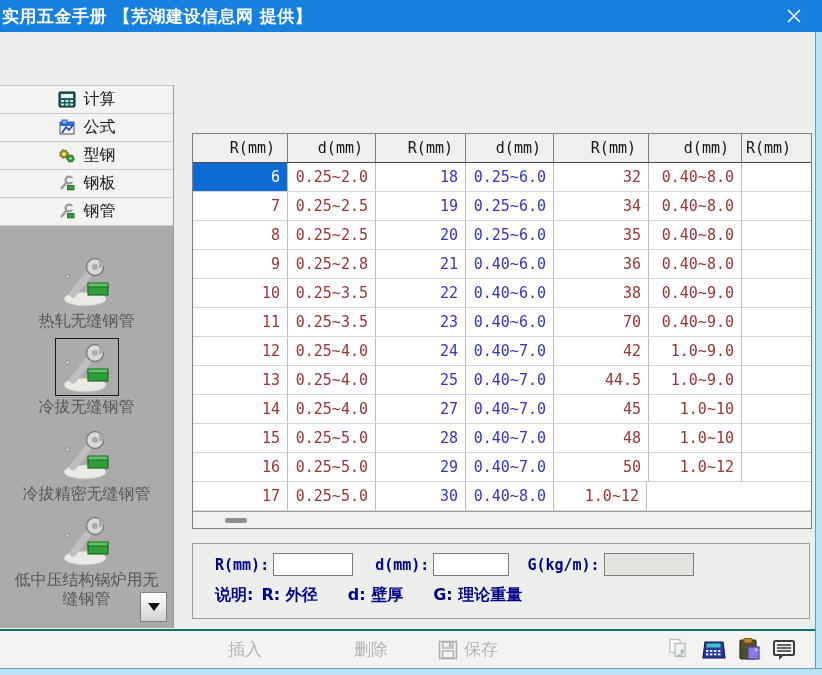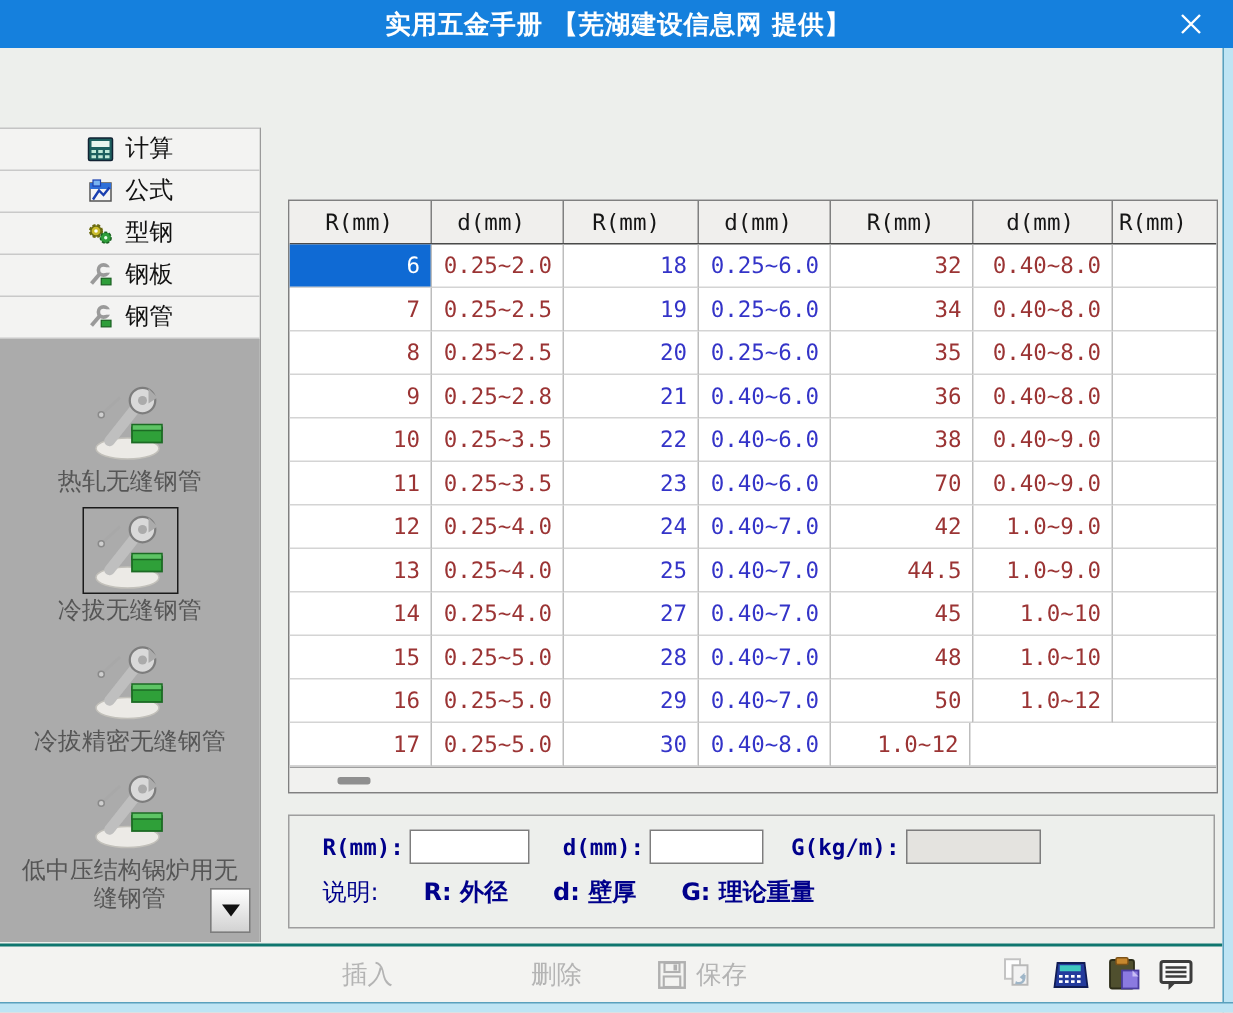--- a/index.html
+++ b/index.html
@@ -8,21 +8,21 @@
 
   .window {
     position:relative; width:822px; height:675px;
     background:#edefec; overflow:hidden;
   }
 
   
   .titlebar {
     position:absolute; left:0; top:0; right:0; height:32px;
     background:var(--titlebar,#1580dd);
-    display:flex; align-items:center;justify-content:center;
+    display:flex; align-items:center;
   }
   .titlebar .title {
     color:#fff; font-size:17px; font-weight:bold; padding-left:2px;
     white-space:nowrap; letter-spacing:.5px;
   }
   .close-btn {
     position:absolute; right:8px; top:0; width:40px; height:32px;
     display:flex; align-items:center; justify-content:center; cursor:pointer;
   }
 
@@ -89,21 +89,21 @@
   
   .table-box {
     position:absolute; left:6px; top:48px; width:620px;
     border:1px solid #808080; background:#fff; overflow:hidden;
   }
   .trow { display:flex; height:29px; }
   .thead-row { background:#f0efed; border-bottom:1px solid #4a4a4a; }
   .hcell {
     font-family:"DejaVu Sans Mono", monospace; font-size:15px; color:#161616;
     display:flex; align-items:center; justify-content:flex-end;
-    padding-right:25px; border-right:1px solid #808080; overflow:hidden; white-space:nowrap;
+    padding-right:12px; border-right:1px solid #808080; overflow:hidden; white-space:nowrap;
   }
   .tcell {
     font-family:"DejaVu Sans Mono", monospace; font-size:15px;
     display:flex; align-items:center; justify-content:flex-end;
     padding-right:7px; border-right:1px solid #bdbdbd; border-bottom:1px solid #d4d4d4;
     overflow:hidden; white-space:nowrap; cursor:default;
   }
   .c0{width:95px;} .c1{width:88px;} .c2{width:90px;} .c3{width:88px;}
   .c4{width:95px;} .c5{width:93px;} .c6{flex:1; border-right:none; justify-content:flex-start; padding-left:4px;}
   .col-maroon { color:var(--maroon_text,#9b3434); }
@@ -126,21 +126,21 @@
     color:var(--navy_label,#00008b); margin-right:4px; white-space:nowrap;
   }
   .f-input {
     height:23px; border:1px solid #7d7d7d; background:#fff;
     font-family:"DejaVu Sans Mono", monospace; font-size:14px; padding:1px 4px;
   }
   .f-r { width:80px; margin-right:22px; }
   .f-d { width:76px; margin-right:18px; }
   .f-g { width:90px; background:#e4e3df; display:inline-block; }
   .notes { margin-top:9px; display:flex; align-items:center; color:var(--navy_label,#00008b); font-size:16px; }
-  .note-title { font-weight:normal; margin-right:30px; }
+  .note-title { font-weight:bold; margin-right:8px; }
   .note-item { margin-right:30px; font-weight:bold; }
 
   
   .toolbar {
     position:absolute; left:0; right:7px; bottom:7px; height:39px;
     background:#f3f3f1; border-top:2px solid #0f766e;
     display:flex; align-items:center;
   }
   .tb-item { font-size:17px; color:#b4b4b4; cursor:default; white-space:nowrap; }
   .tb-insert { margin-left:228px; }

